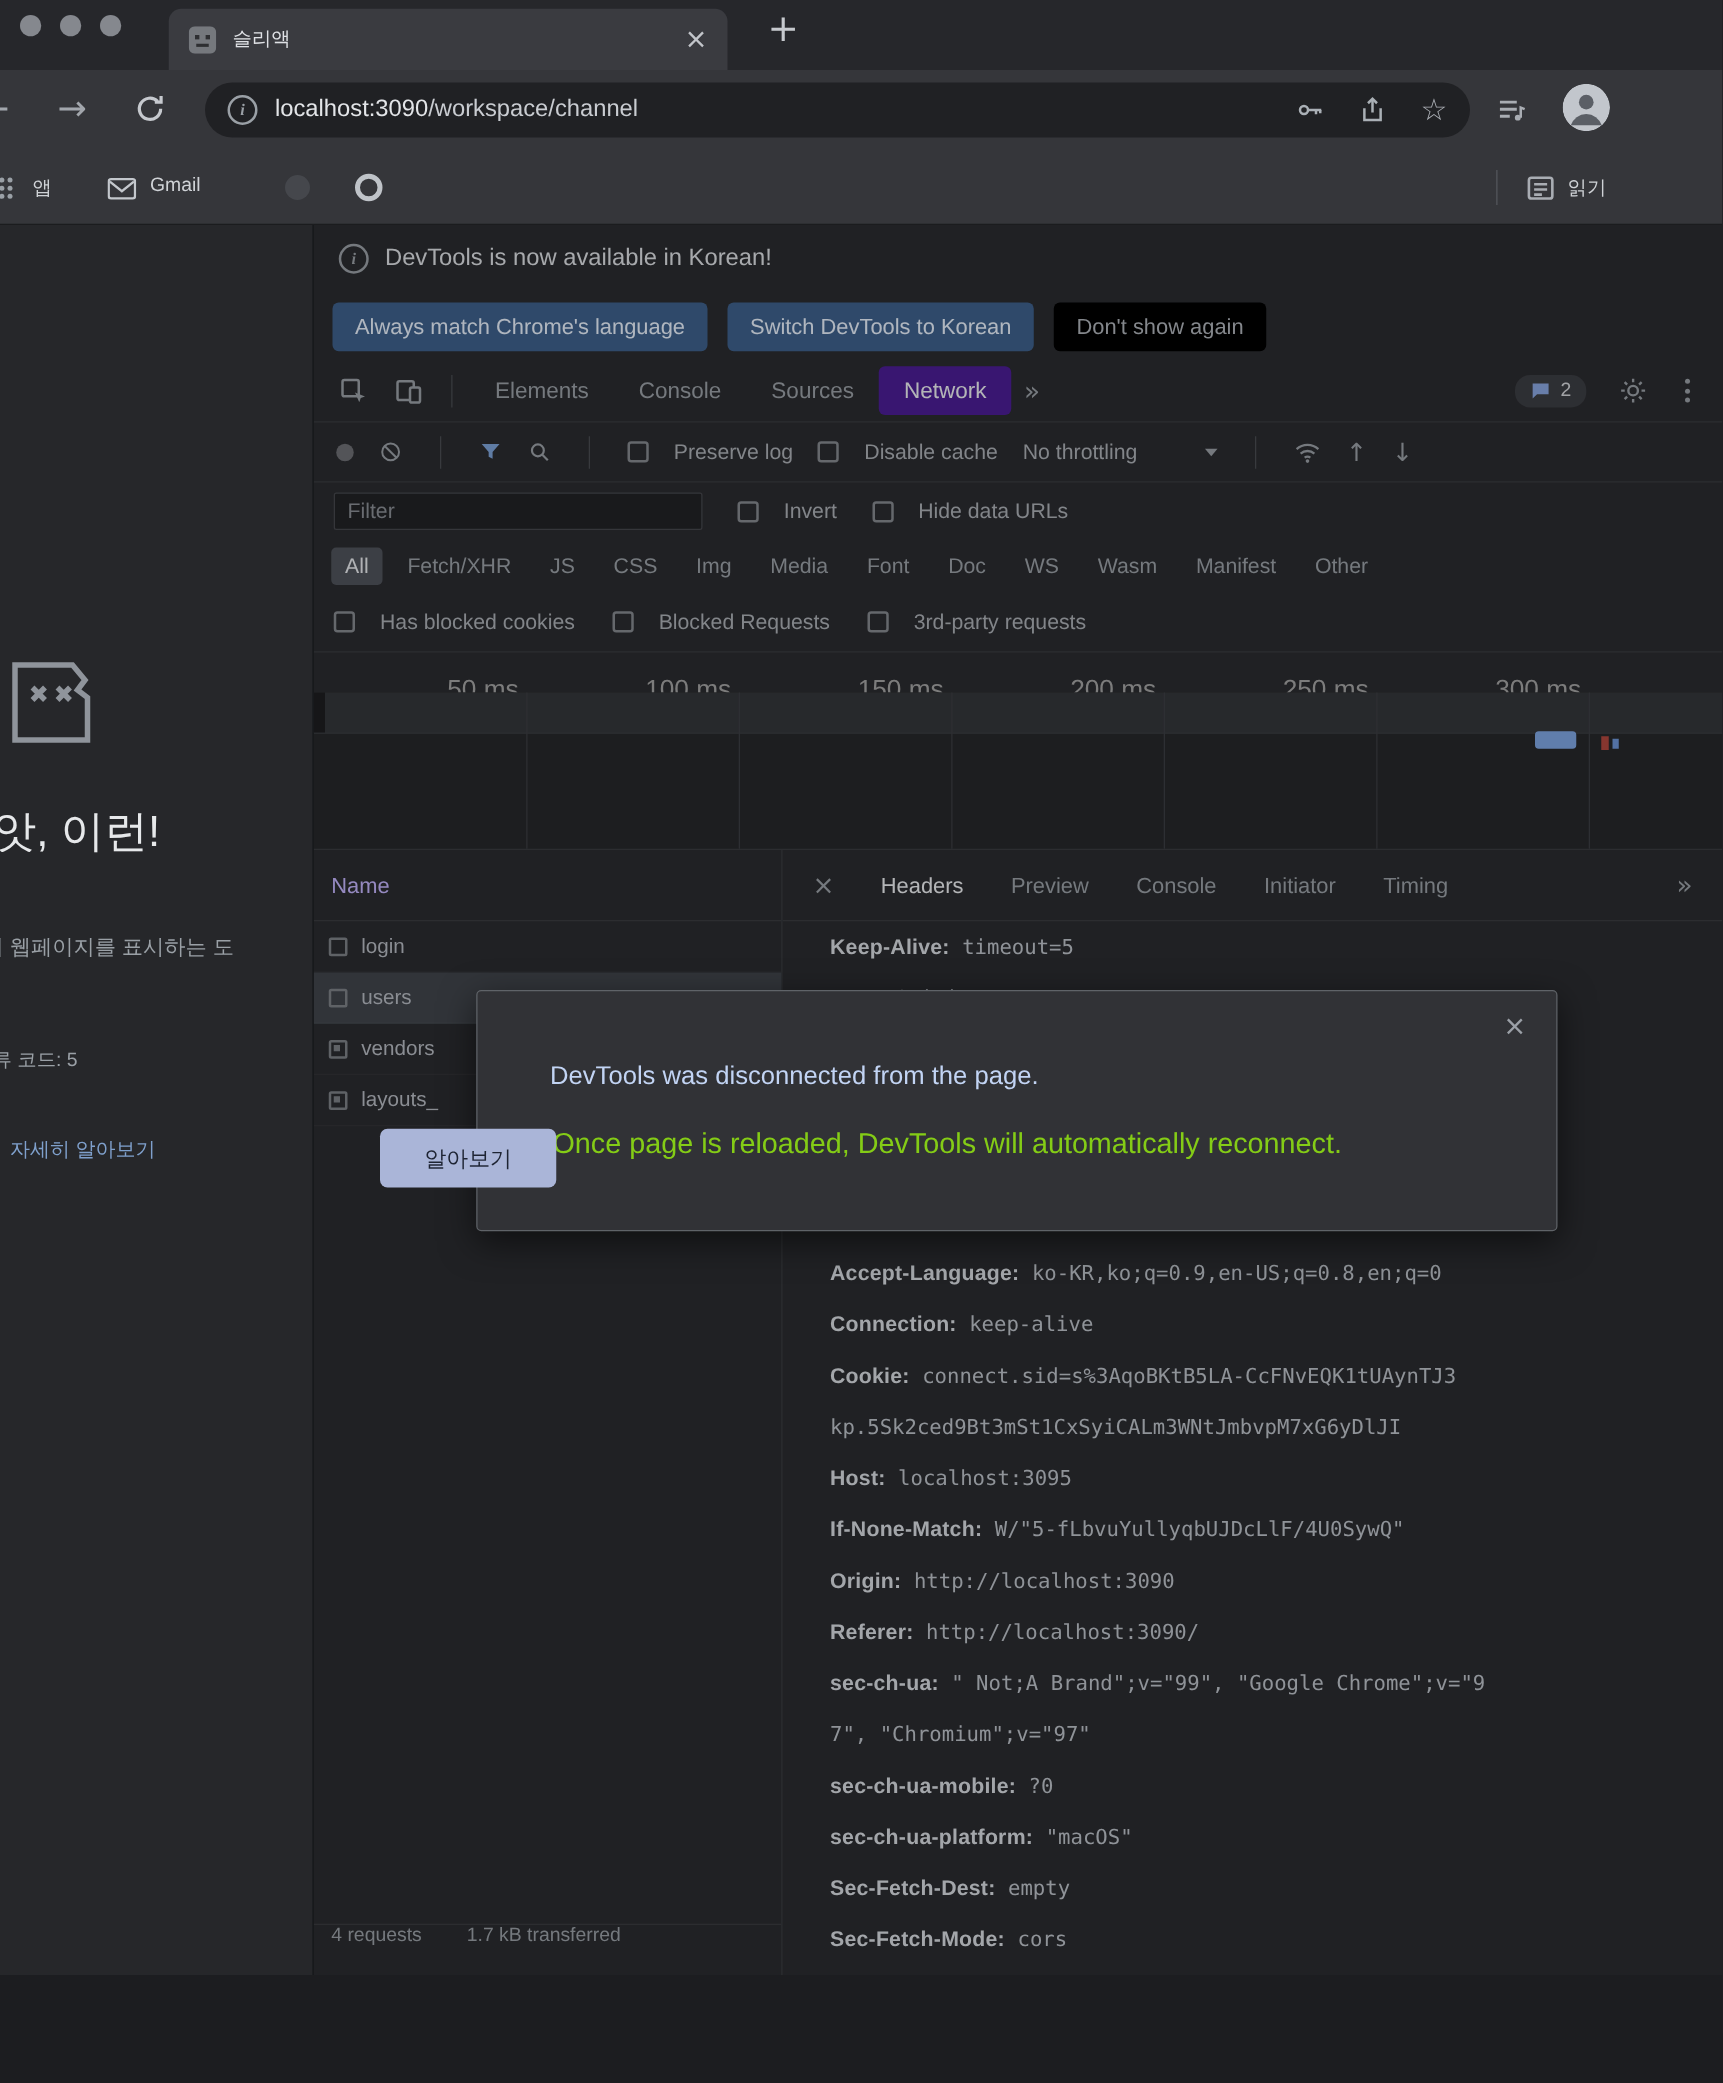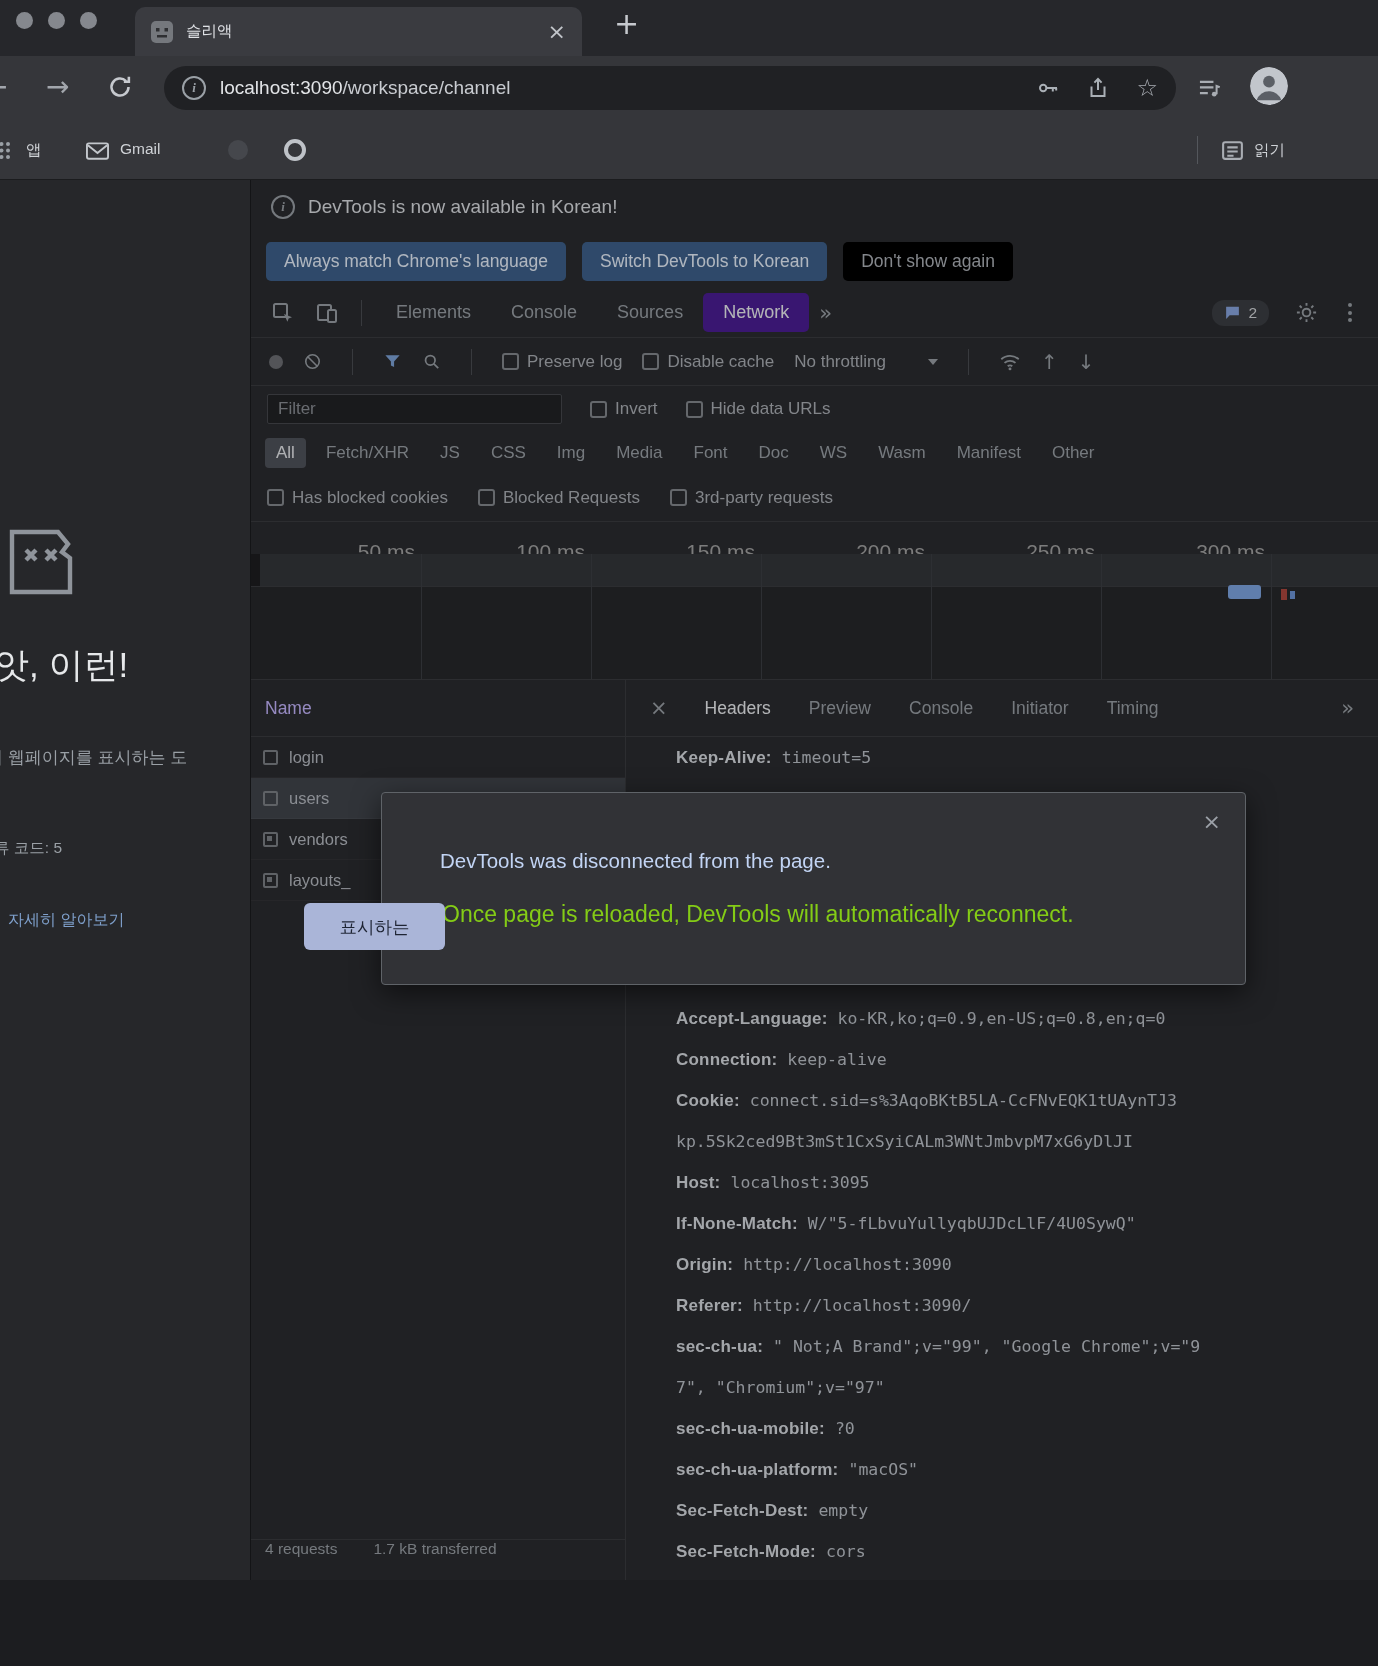--- a/index.html
+++ b/index.html
@@ -62,21 +62,21 @@
   .issues-chip{display:flex;align-items:center;gap:7px;background:#3c3e43;border-radius:12px;
                padding:4px 12px;margin-right:22px}
   .issues-count{font-size:15.5px;color:#d4d7db}
   .dots{display:flex;flex-direction:column;gap:3.5px;margin:0 14px 0 26px}
   .dots i{width:4px;height:4px;border-radius:50%;background:#9aa0a6}
 
   #dt-nettoolbar{top:158px;height:48px;border-bottom:1px solid #3a3c40;padding-left:18px;gap:20px;
                  font-size:17px;color:#abafb5}
   .rec-dot{width:14px;height:14px;border-radius:50%;background:#6d6f74;flex:none}
   .cb{width:17px;height:17px;border:2px solid #85898f;border-radius:3px;flex:none;box-sizing:border-box}
-  .cb-group{display:flex;align-items:center;gap:8px;white-space:nowrap}
+  .cb-group{display:flex;align-items:center;gap:20px;white-space:nowrap}
   .tri-down{width:0;height:0;border-left:5px solid transparent;border-right:5px solid transparent;
             border-top:6px solid #9aa0a6;margin-left:34px}
   .io-arrow{font-size:20px;color:#9aa0a6}
 
   #dt-filterrow{top:206px;height:46px;padding-left:16px;gap:28px}
   .filter-input{width:295px;height:30px;background:#222326;border:1px solid #46484d;border-radius:2px;
                 color:#c9ccd1;font-size:17px;padding:0 10px;box-sizing:border-box;font-family:inherit}
   .filter-input::placeholder{color:#8b8f95}
   #dt-filterrow .cb-group{font-size:17px;color:#abafb5}
 
@@ -113,21 +113,21 @@
   .req-footer{position:absolute;left:0;right:0;bottom:0;height:40px;border-top:1px solid #3a3c40;
               display:flex;gap:36px;padding-left:14px;font-size:15.5px;color:#9aa0a6}
 
   #detail-pane{flex:1;position:relative;overflow:hidden}
   .detail-tabs{height:57px;border-bottom:1px solid #3a3c40;display:flex;align-items:center;box-sizing:border-box}
   .pane-close{font-size:21px;color:#9aa0a6;margin:0 18px 0 24px}
   .detail-tab{padding:9px 19px;font-size:17.5px;color:#9aa0a6;white-space:nowrap}
   .detail-tab.active{color:#eceef1}
   .detail-more{margin-left:auto;padding-right:24px;font-size:21px;color:#9aa0a6}
   .detail-content{position:absolute;left:0;right:0;top:57px;bottom:0;padding-left:50px;overflow:hidden}
-  .hgroup{position:absolute;left:50px;right:0}
+  .hgroup{position:absolute;left:38px;right:0}
   #hgroup-top{top:0}
   #hgroup-bottom{top:261px}
   .hline{height:41px;display:flex;align-items:center;white-space:nowrap;overflow:hidden}
   .hkey{font-weight:bold;font-size:17px;color:#d7dbe0;letter-spacing:.2px;flex:none}
   .hkey:not(:empty){margin-right:10px}
   .hval{font-family:"DejaVu Sans Mono","Liberation Mono",monospace;font-size:16.5px;color:#bcc1c8}
 
   
   #dt-dim{position:absolute;inset:0;background:rgba(0,0,0,0.24);z-index:30}
   #disconnect-modal{position:absolute;left:130px;top:612px;width:865px;height:193px;background:#313236;
@@ -598,15 +598,15 @@
       </div>
     </div>
   </div>
 
   <div id="dt-dim"></div>
   <div id="disconnect-modal">
     <span class="modal-close glyph">×</span>
     <div class="modal-line1">DevTools was disconnected from the page.</div>
     <div class="modal-line2">Once page is reloaded, DevTools will automatically reconnect.</div>
   </div>
-  <button id="reload-btn">표시하는</button>
+  <button id="reload-btn">알아보기</button>
 
 </section>
 
 </body></html>

